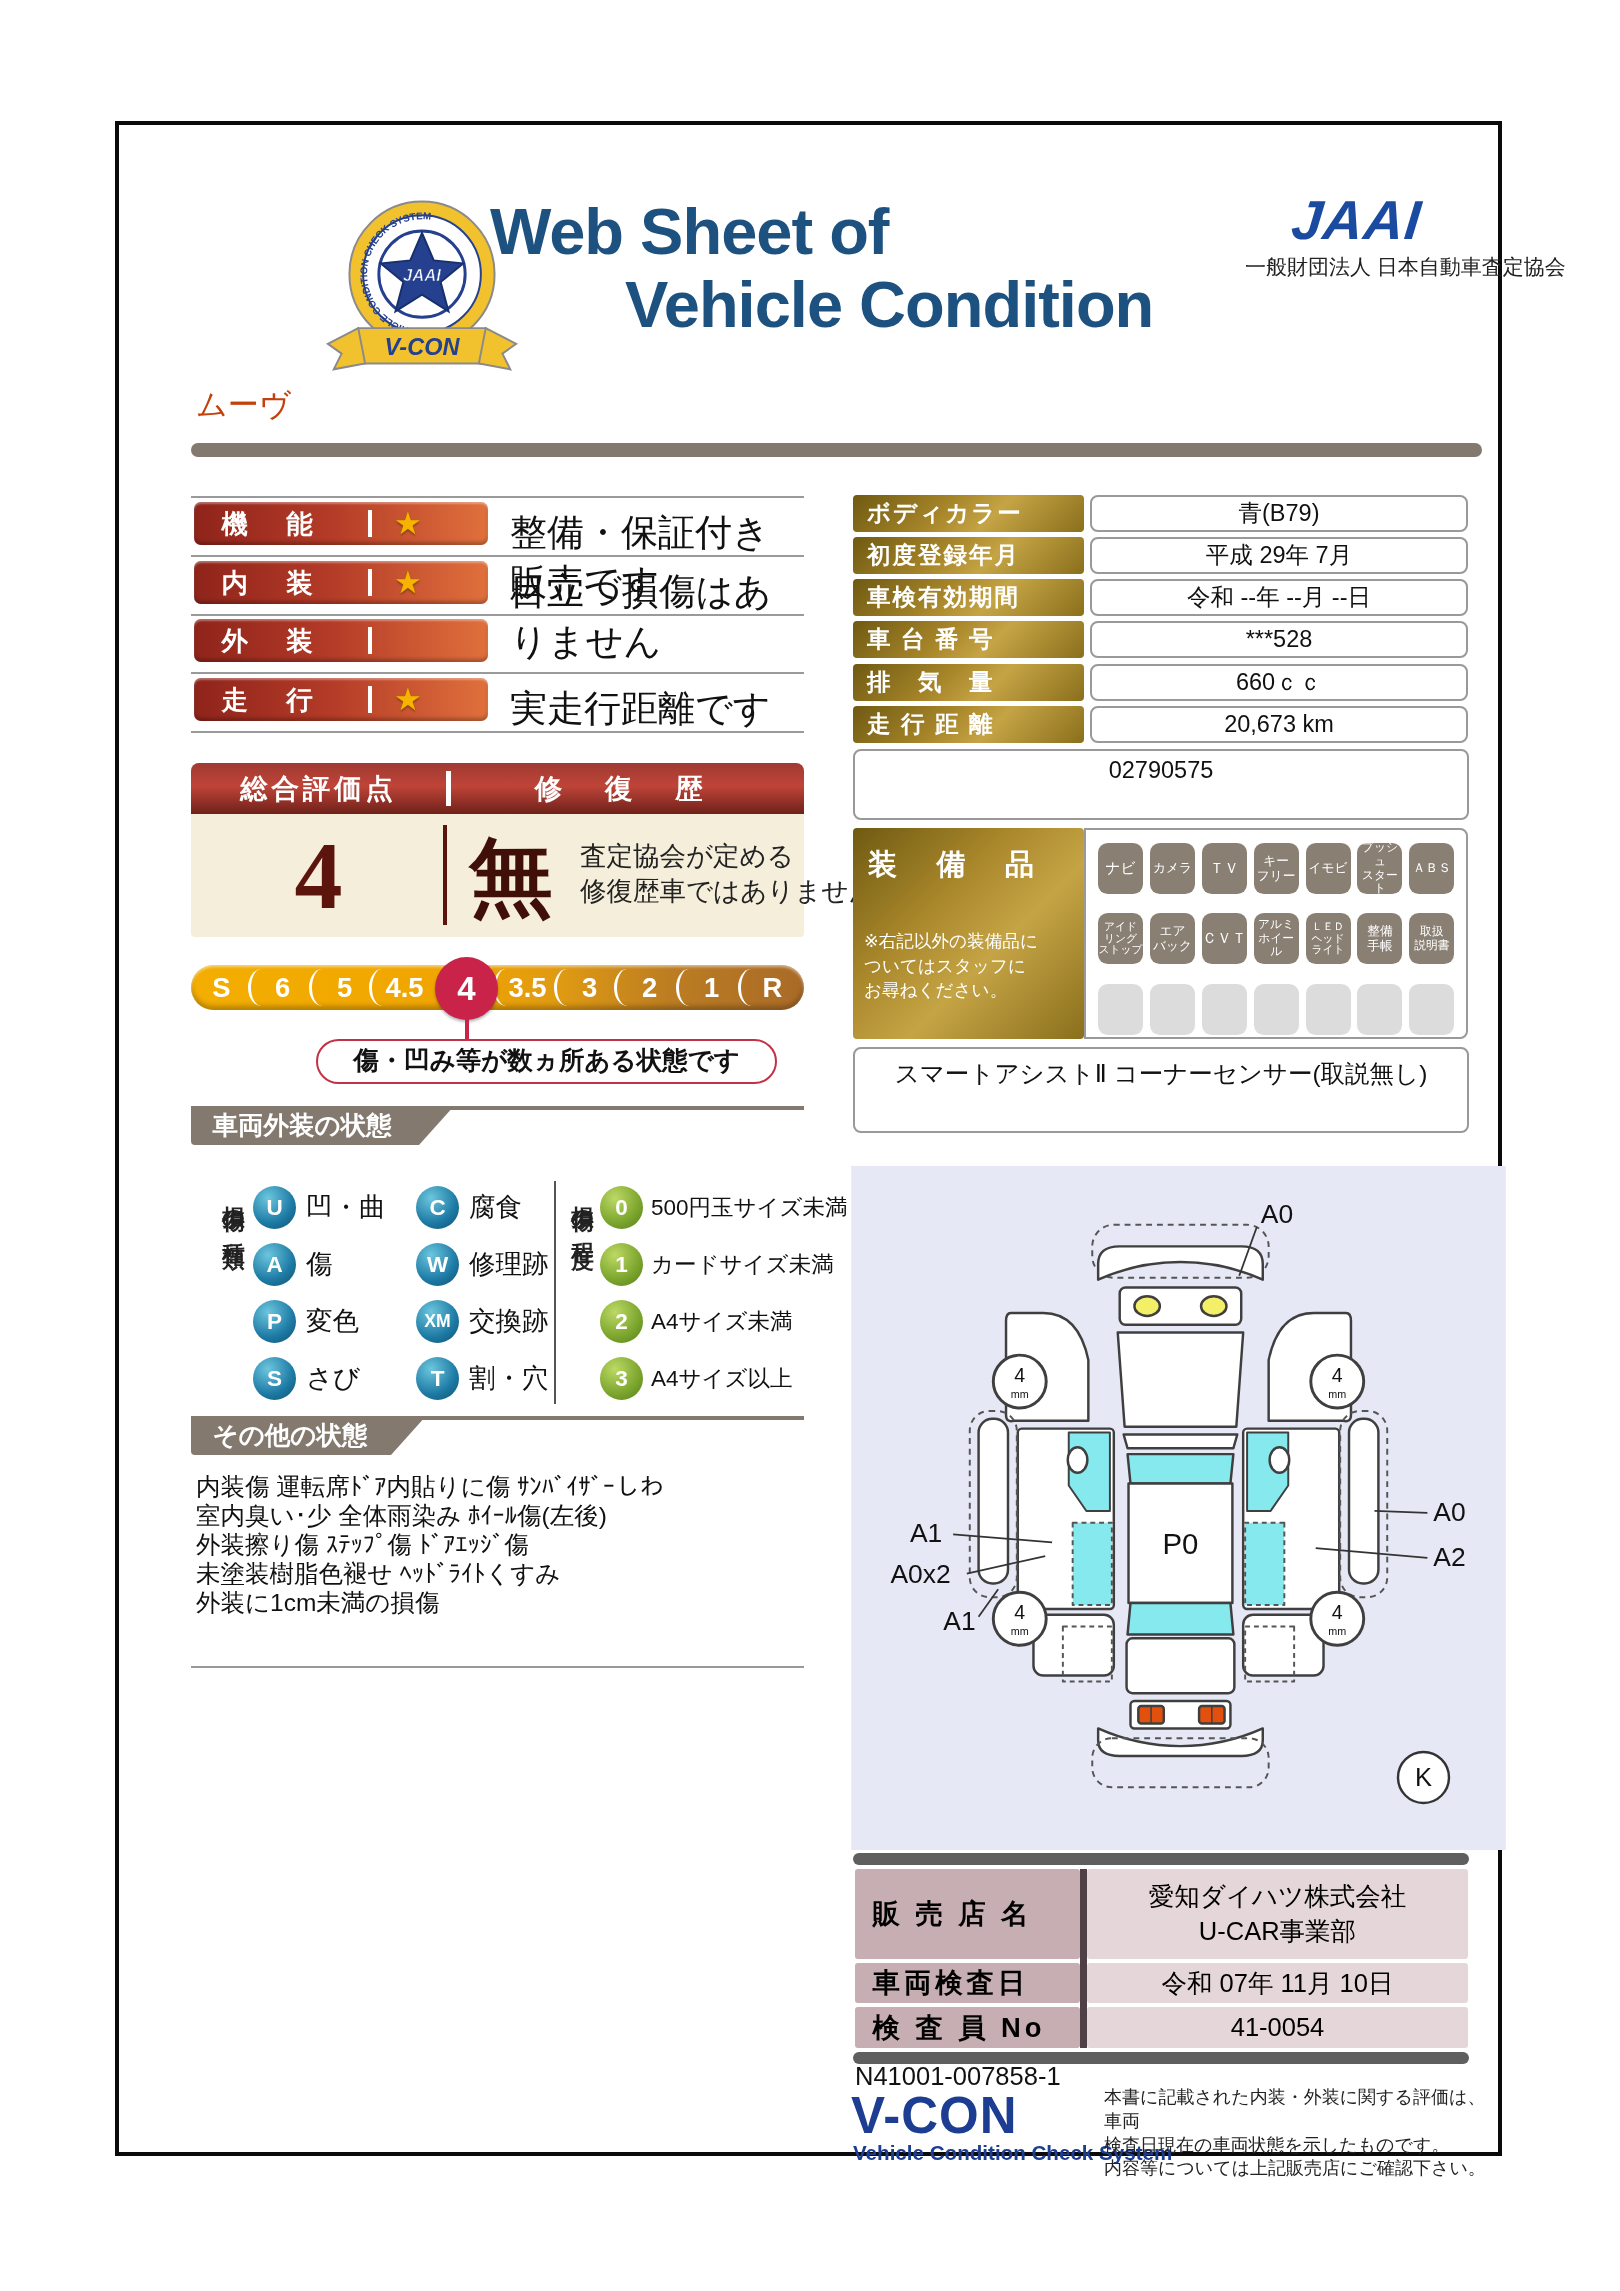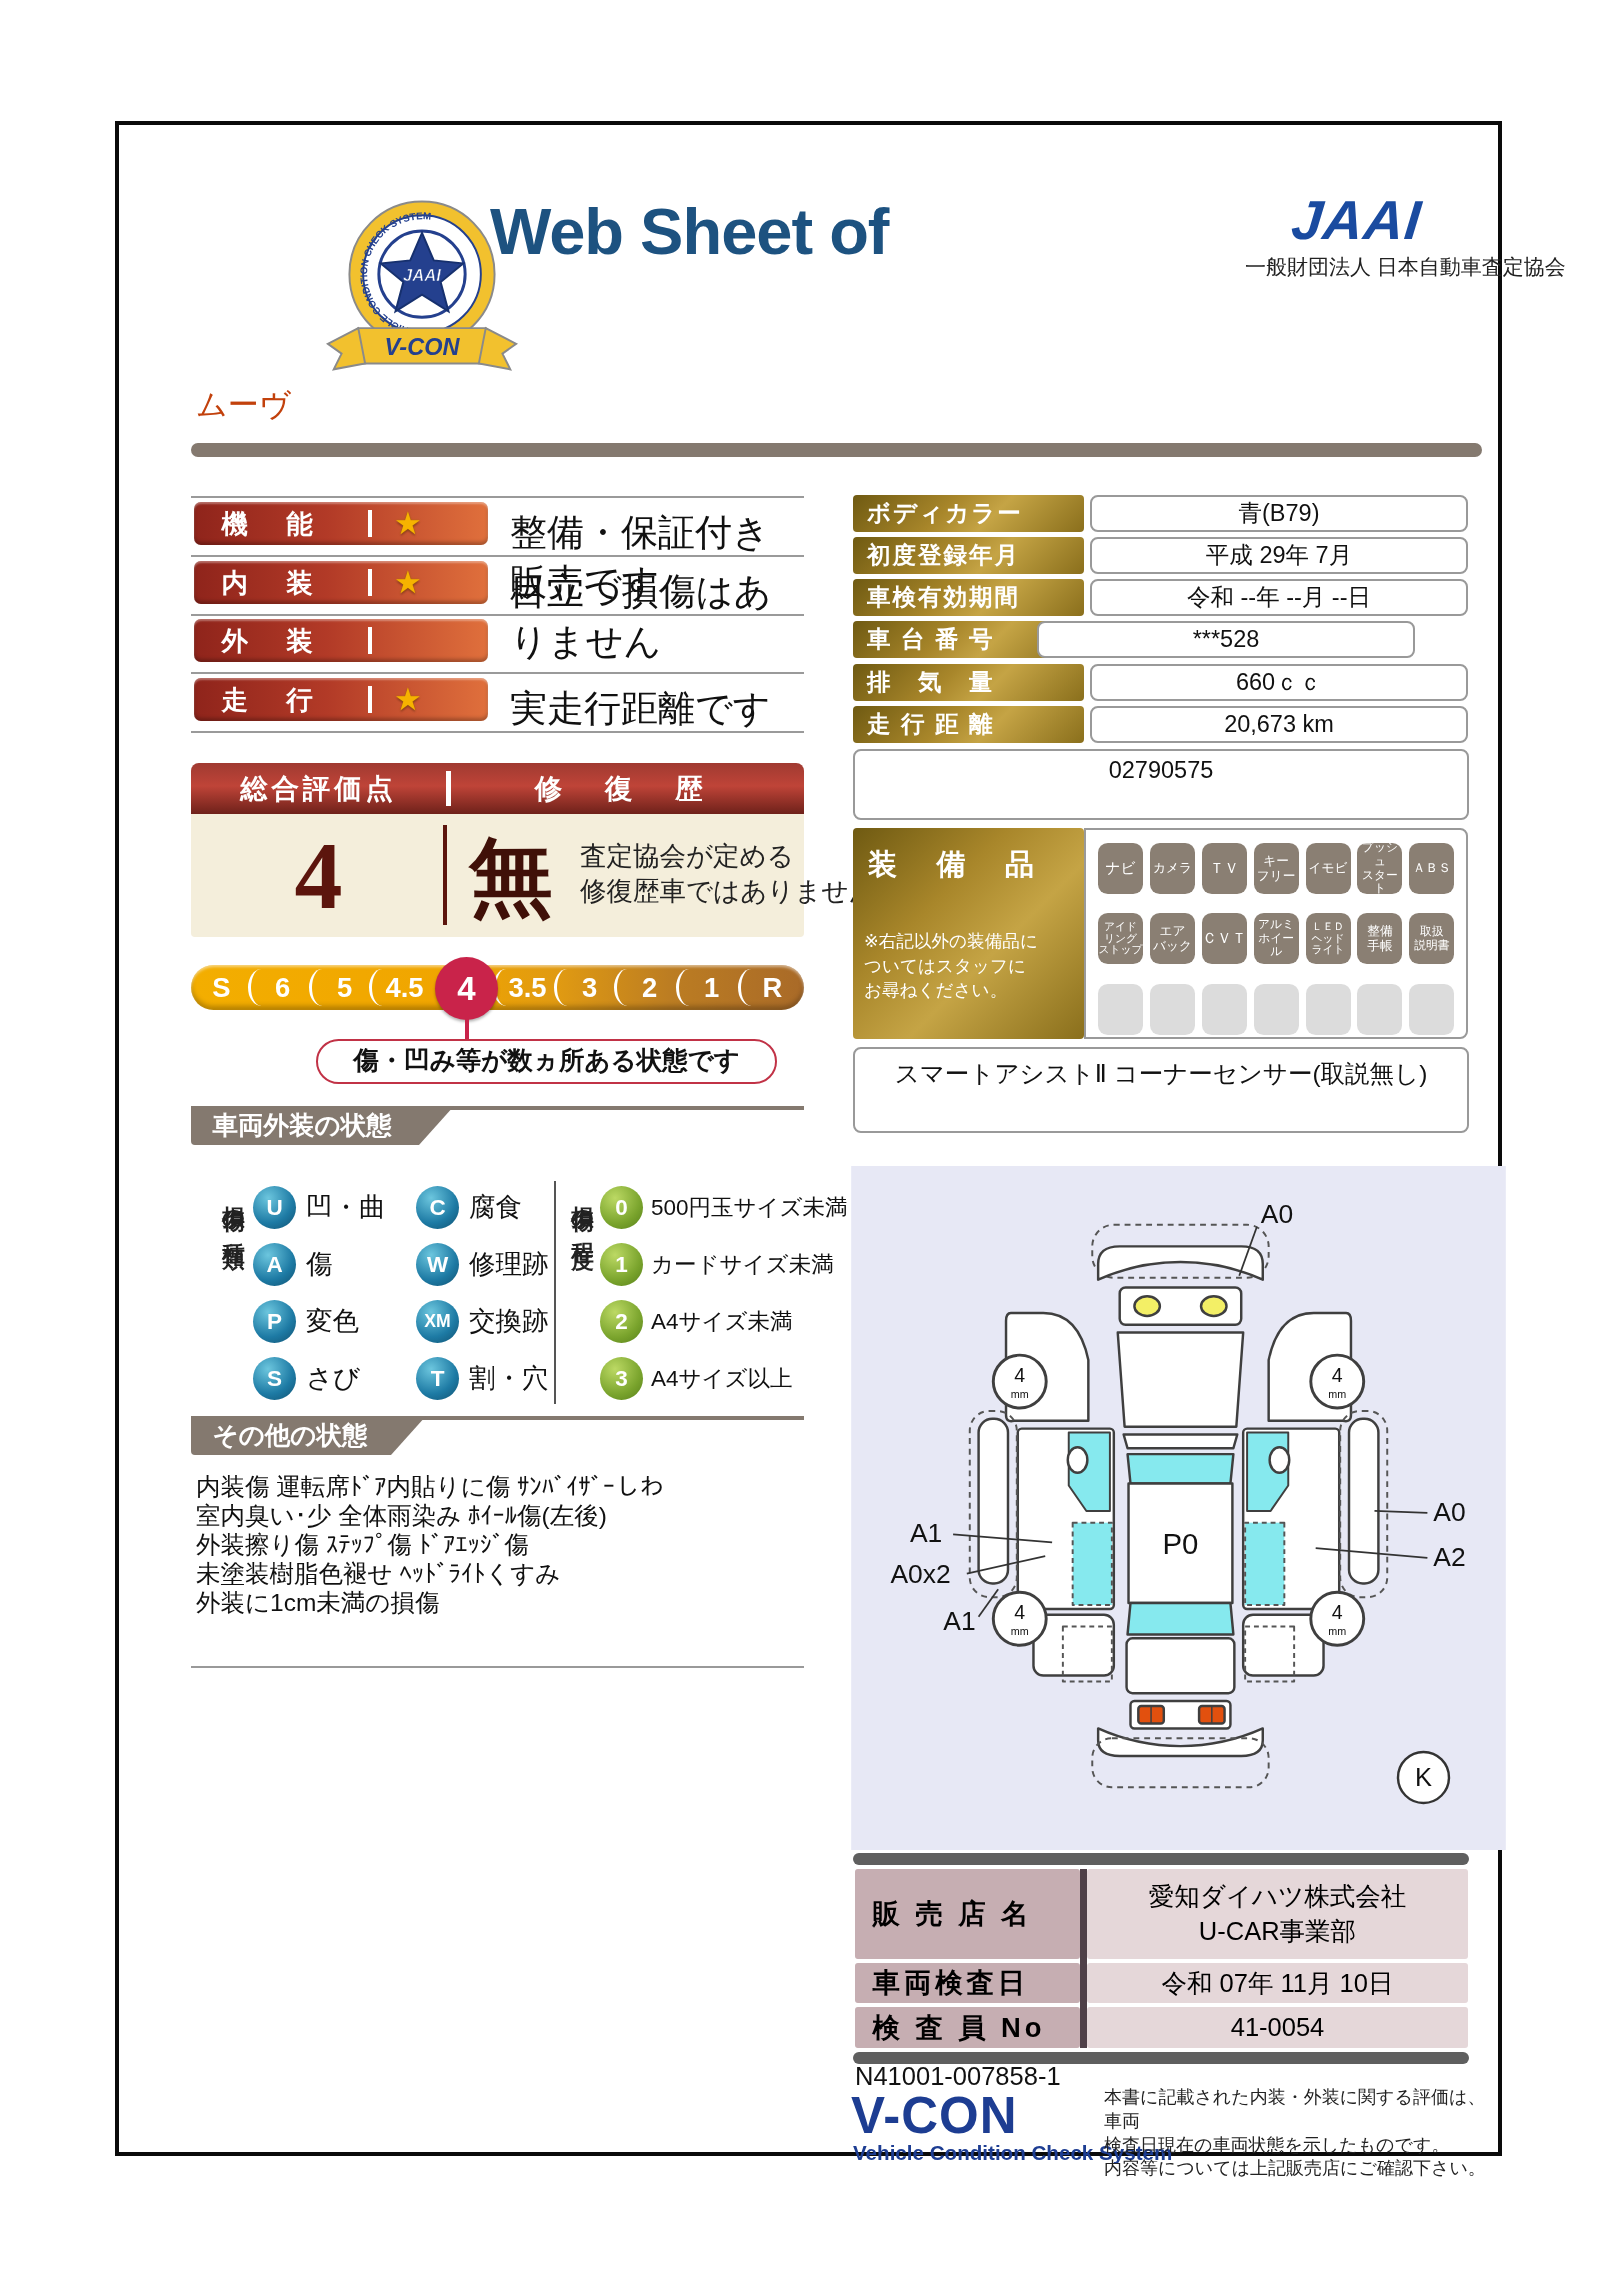--- a/index.html
+++ b/index.html
@@ -133,20 +133,21 @@
       <circle cx="110" cy="95" r="44" fill="#fff" stroke="#24408e" stroke-width="3"></circle>
       <path d="M110 53 L122 81 L152 84 L129 103 L137 133 L110 116 L83 133 L91 103 L68 84 L98 81 Z" fill="#24408e" stroke="#16306e" stroke-width="2"></path>
       <text x="110" y="102" text-anchor="middle" font-size="17" font-weight="900" font-style="italic" fill="#fff" stroke="#24408e" stroke-width="0.6">JAAI</text>
       <path d="M45 150 L175 150 L183 186 L37 186 Z" fill="#f2c12e" stroke="#8a8a8a" stroke-width="2"></path>
       <path d="M45 150 L14 166 L28 176 L20 192 L52 186 Z" fill="#f2c12e" stroke="#8a8a8a" stroke-width="2"></path>
       <path d="M175 150 L206 166 L192 176 L200 192 L168 186 Z" fill="#f2c12e" stroke="#8a8a8a" stroke-width="2"></path>
       <text x="110" y="177" text-anchor="middle" font-size="24" font-weight="900" font-style="italic" fill="#24408e">V-CON</text>
     </svg>
   </div>
   <div class="abs title1">Web Sheet of</div>
+  <div class="abs title2">Vehicle Condition</div>
   <div class="abs jaai">JAAI</div>
   <div class="abs jaai-sub">一般財団法人 日本自動車査定協会</div>
 
   <div class="abs car-name">ムーヴ</div>
   <div class="abs graybar"></div>
 
   <div class="abs r-hr" style="top:496px;"></div>
   <div class="abs r-bar" style="top:502px;">
     <span class="r-label">機　能</span>
     <span class="r-div"></span>
@@ -214,21 +215,21 @@
   <div class="abs sel-stem"></div>
   <div class="abs callout">傷・凹み等が数ヵ所ある状態です</div>
 
   <div class="abs dlabel" style="left:853px;top:495px;">ボディカラー</div>
   <div class="abs dvalue" style="left:1090px;top:495px;">青(B79)</div>
   <div class="abs dlabel" style="left:853px;top:537px;">初度登録年月</div>
   <div class="abs dvalue" style="left:1090px;top:537px;">平成 29年 7月</div>
   <div class="abs dlabel" style="left:853px;top:579px;">車検有効期間</div>
   <div class="abs dvalue" style="left:1090px;top:579px;">令和 --年 --月 --日</div>
   <div class="abs dlabel" style="left:853px;top:621px;">車 台 番 号</div>
-  <div class="abs dvalue" style="left:1037px;top:621px;">***528</div>
+  <div class="abs dvalue" style="left:1090px;top:621px;">***528</div>
   <div class="abs dlabel" style="left:853px;top:664px;">排　気　量</div>
   <div class="abs dvalue" style="left:1090px;top:664px;">660ｃｃ</div>
   <div class="abs dlabel" style="left:853px;top:706px;">走 行 距 離</div>
   <div class="abs dvalue" style="left:1090px;top:706px;">20,673 km</div>
   <div class="abs refbox">02790575</div>
 
   <div class="abs equip-gold"></div>
   <div class="abs equip-panel"></div>
   <div class="abs equip-title">装 備 品</div>
   <div class="abs equip-note pre">※右記以外の装備品に

